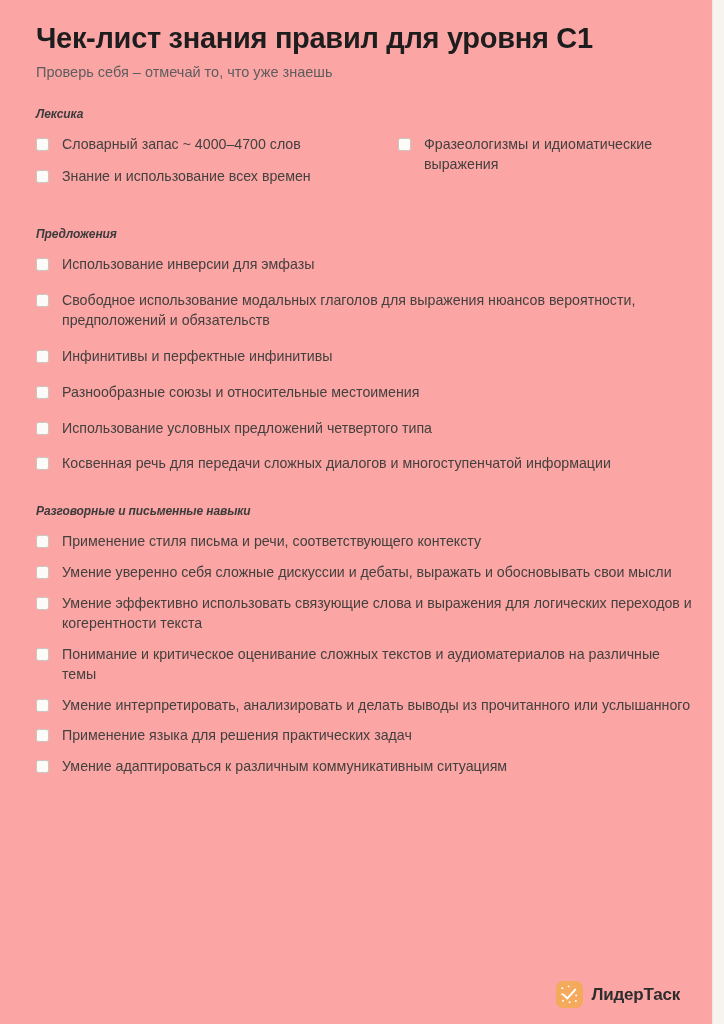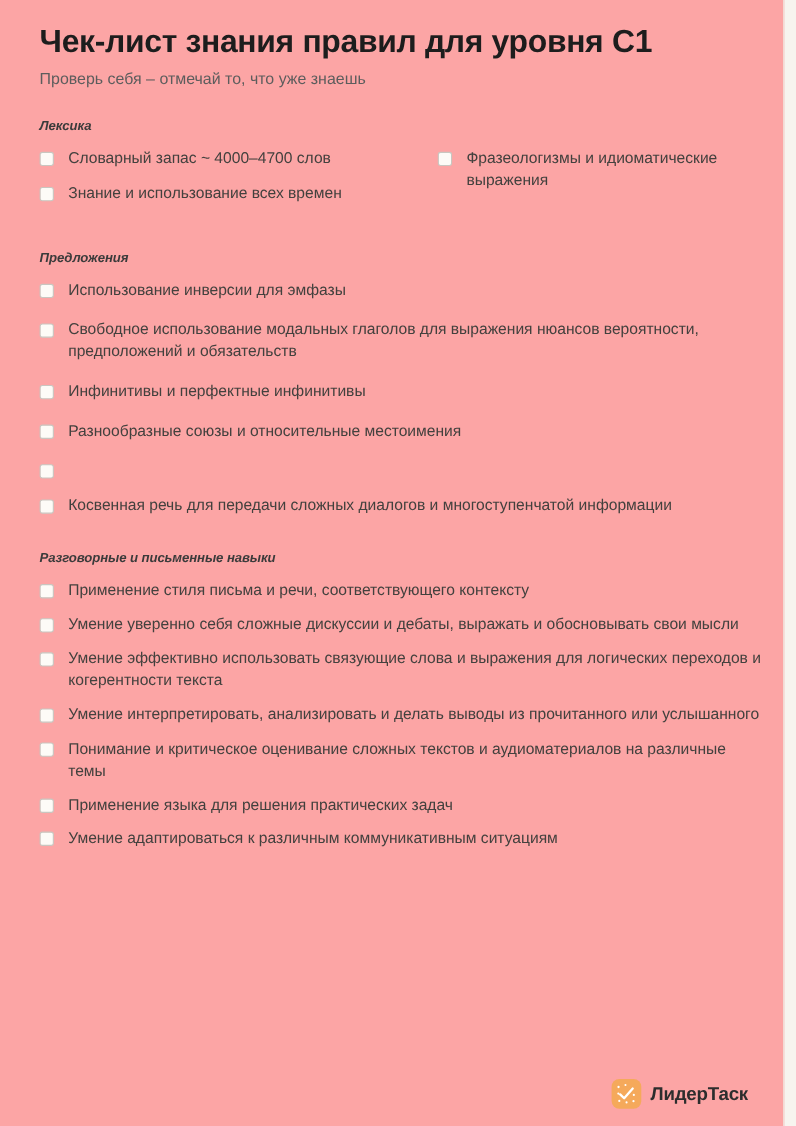--- a/index.html
+++ b/index.html
@@ -165,20 +165,21 @@
         <div class="check-item">
           <span class="checkbox"></span>
           <span class="item-label">Инфинитивы и перфектные инфинитивы</span>
         </div>
         <div class="check-item">
           <span class="checkbox"></span>
           <span class="item-label">Разнообразные союзы и относительные местоимения</span>
         </div>
         <div class="check-item">
           <span class="checkbox"></span>
+          <span class="item-label">Использование условных предложений четвертого типа</span>
         </div>
         <div class="check-item">
           <span class="checkbox"></span>
           <span class="item-label">Косвенная речь для передачи сложных диалогов и многоступенчатой информации</span>
         </div>
       </div>
     </div>
 
     <div class="section">
       <h2 class="section-title" style="margin-top:16px;">Разговорные и письменные навыки</h2>
@@ -190,25 +191,25 @@
         <div class="check-item" style="margin-bottom:11px;">
           <span class="checkbox"></span>
           <span class="item-label">Умение уверенно себя сложные дискуссии и дебаты, выражать и обосновывать свои мысли</span>
         </div>
         <div class="check-item" style="margin-bottom:11px;">
           <span class="checkbox"></span>
           <span class="item-label">Умение эффективно использовать связующие слова и выражения для логических переходов и когерентности текста</span>
         </div>
         <div class="check-item" style="margin-bottom:11px;">
           <span class="checkbox"></span>
+          <span class="item-label" style="max-width:620px;">Понимание и критическое оценивание сложных текстов и аудиоматериалов на различные темы</span>
+        </div>
+        <div class="check-item" style="margin-bottom:11px;">
+          <span class="checkbox"></span>
           <span class="item-label">Умение интерпретировать, анализировать и делать выводы из прочитанного или услышанного</span>
-        </div>
-        <div class="check-item" style="margin-bottom:11px;">
-          <span class="checkbox"></span>
-          <span class="item-label" style="max-width:620px;">Понимание и критическое оценивание сложных текстов и аудиоматериалов на различные темы</span>
         </div>
         <div class="check-item" style="margin-bottom:11px;">
           <span class="checkbox"></span>
           <span class="item-label">Применение языка для решения практических задач</span>
         </div>
         <div class="check-item" style="margin-bottom:11px;">
           <span class="checkbox"></span>
           <span class="item-label">Умение адаптироваться к различным коммуникативным ситуациям</span>
         </div>
       </div>

